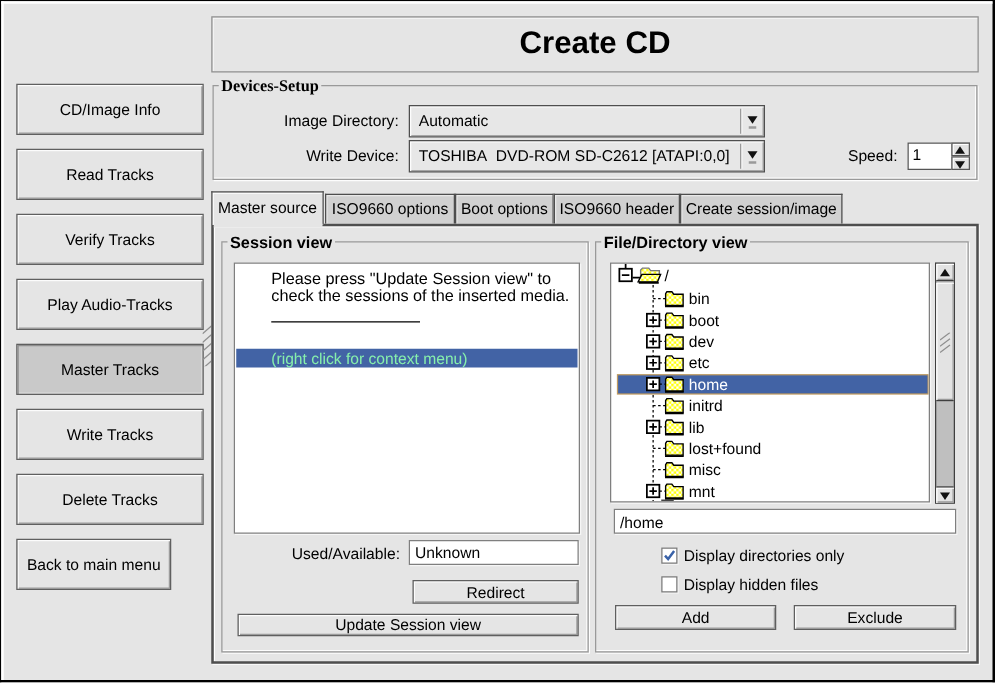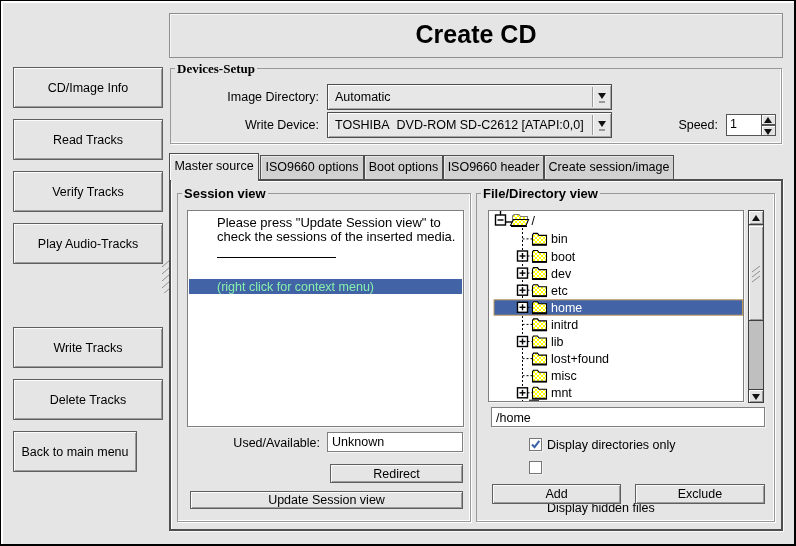--- a/index.html
+++ b/index.html
@@ -76,20 +76,21 @@
   <div class="edge" style="left:0; top:0; width:1px; height:546px;"></div>
   <div class="edge" style="right:0; bottom:0; width:796px; height:2px;"></div>
   <div class="edge" style="right:0; bottom:0; width:2px; height:546px;"></div>
   <div class="abs" style="left:1px; top:1px; width:793px; height:2px; background:#fff; z-index:41;"></div>
   <div class="abs" style="left:1px; top:1px; width:2px; height:543px; background:#fff; z-index:41;"></div>
 
   <div class="btn" style="left:13px; top:67px;  width:150px; height:41px;">CD/Image Info</div>
   <div class="btn" style="left:13px; top:119px; width:150px; height:41px;">Read Tracks</div>
   <div class="btn" style="left:13px; top:171px; width:150px; height:41px;">Verify Tracks</div>
   <div class="btn" style="left:13px; top:223px; width:150px; height:41px;">Play Audio-Tracks</div>
+  <div class="btn pressed" style="left:13px; top:275px; width:150px; height:41px;">Master Tracks</div>
   <div class="btn" style="left:13px; top:327px; width:150px; height:41px;">Write Tracks</div>
   <div class="btn" style="left:13px; top:379px; width:150px; height:41px;">Delete Tracks</div>
   <div class="btn" style="left:13px; top:431px; width:124px; height:41px;">Back to main menu</div>
 
   <svg class="abs" style="left:162px; top:260px;" width="9" height="33" viewBox="0 0 9 33">
     <g stroke="#8f8f8f" stroke-width="1">
       <line x1="0" y1="7" x2="8" y2="0"></line>
       <line x1="0" y1="14" x2="8" y2="7"></line>
       <line x1="0" y1="21" x2="8" y2="14"></line>
       <line x1="0" y1="28" x2="8" y2="21"></line>
@@ -266,18 +267,18 @@
     <div class="label" style="left:4px; top:3px;">/home</div>
   </div>
 
   <div class="check" style="left:529px; top:438px; z-index:8;">
     <svg width="11" height="11" viewBox="0 0 11 11" style="position:absolute;left:0;top:0;">
       <path d="M2 5.5 L4.5 8.2 L9.3 1.8" stroke="#3a62a8" stroke-width="2" fill="none"></path>
     </svg>
   </div>
   <div class="label" style="left:547px; top:438px; z-index:8;">Display directories only</div>
   <div class="check" style="left:529px; top:461px; z-index:8;"></div>
-  <div class="label" style="left:547px; top:461px; z-index:8;margin-top:40px;">Display hidden files</div>
+  <div class="label" style="left:547px; top:461px; z-index:8;">Display hidden files</div>
 
   <div class="btn" style="left:492px; top:484px; width:129px; height:20px; z-index:8;">Add</div>
   <div class="btn" style="left:635px; top:484px; width:130px; height:20px; z-index:8;">Exclude</div>
 
 </div>
 
 </body></html>

